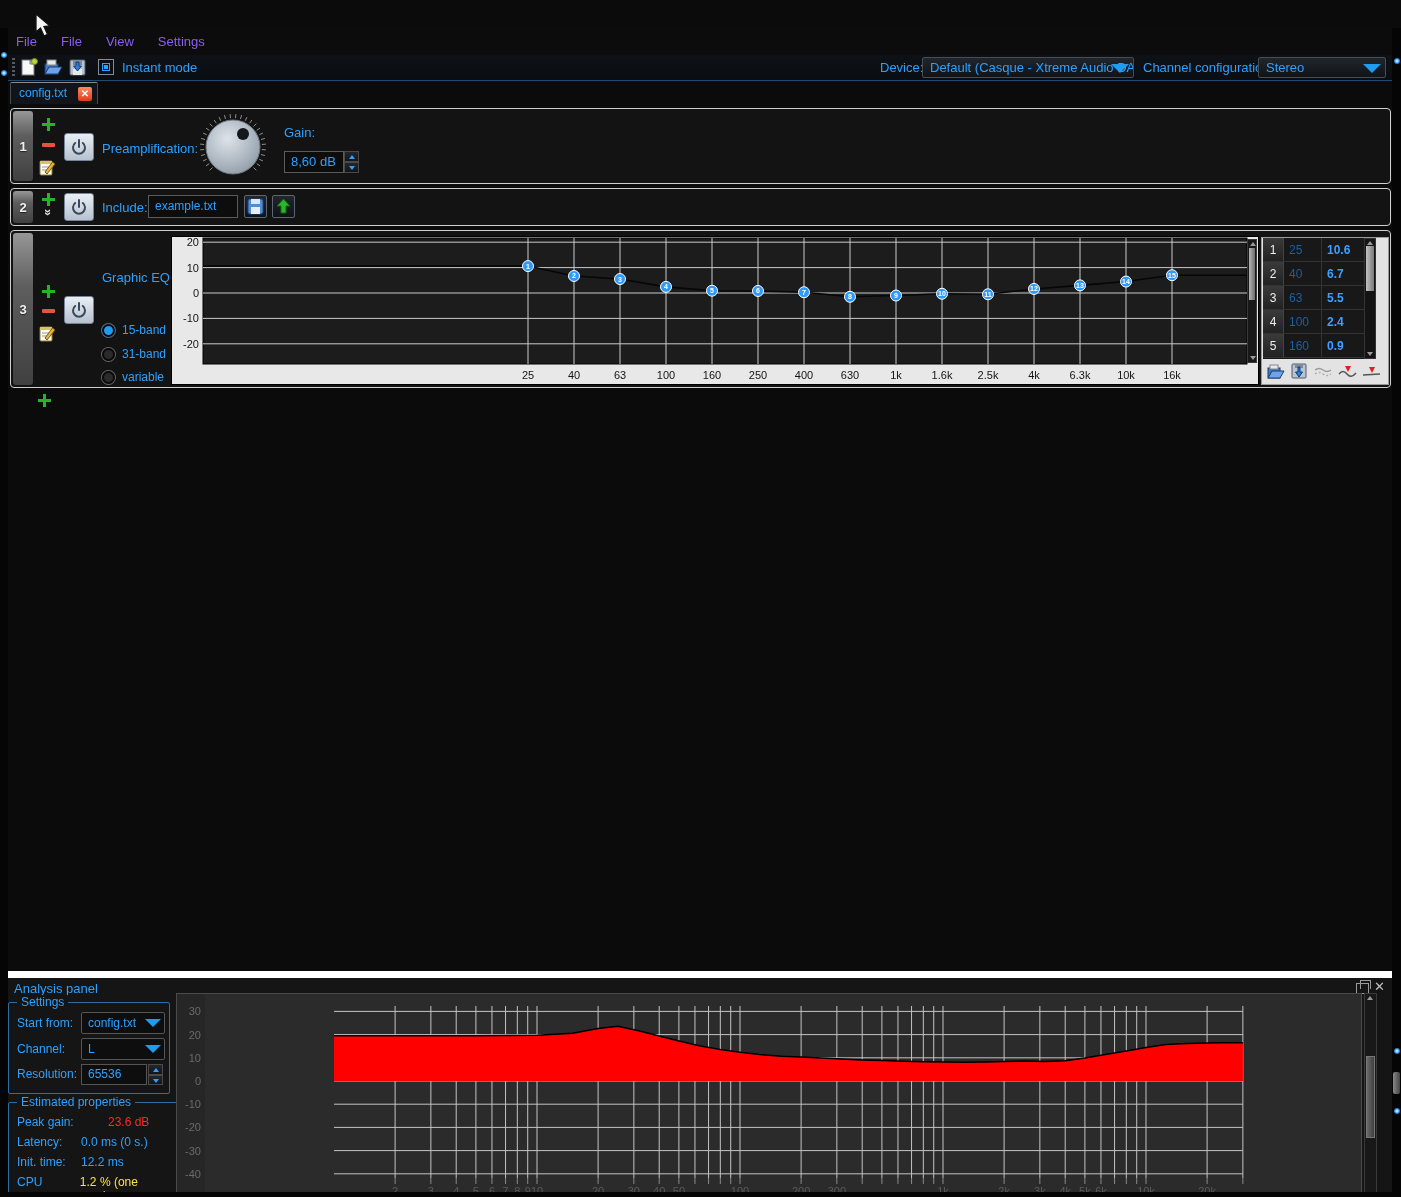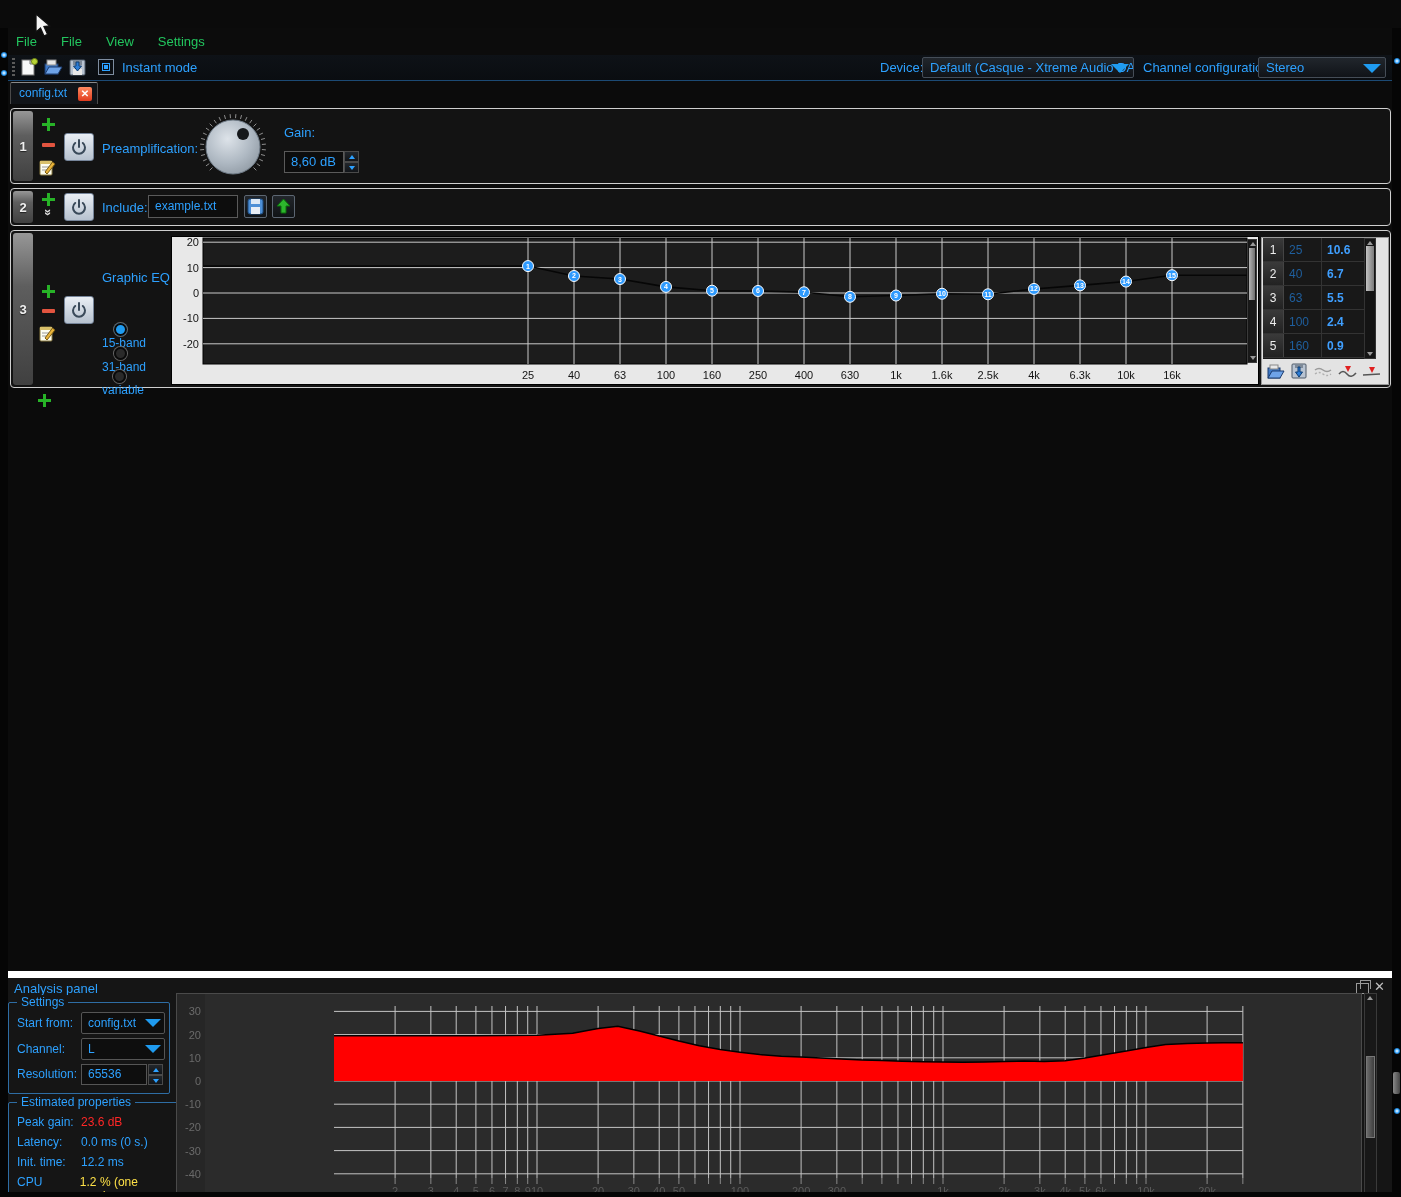--- a/index.html
+++ b/index.html
@@ -13,21 +13,21 @@
   .title-icon { position:absolute; left:29px; top:4px; width:18px; height:19px; }
   .title-box { position:absolute; left:47px; top:4px; height:19px; background:#d8d8d8;
     color:#0c0c0c; font-size:13px; line-height:19px; padding:0 5px; white-space:nowrap; }
   .win-btn1 { position:absolute; left:1255px; top:10px; width:40px; height:17px; background:#151515; border-top:1px solid #262626; border-radius:2px; }
   .win-btn2 { position:absolute; left:1300px; top:10px; width:54px; height:17px; background:#151515; border-top:1px solid #262626; border-radius:2px; }
   .win-bar  { position:absolute; left:1238px; top:29px; width:152px; height:19px; background:#121212; border-radius:9px; }
   .cursor-svg { position:absolute; left:34px; top:13px; width:22px; height:26px; z-index:50; }
 
   .menubar { position:absolute; left:0; top:28px; width:1401px; height:27px; background:#0c0c0c;
     padding-left:16px; display:flex; align-items:center; }
-  .menu-item { color:#22c55e; font-size:13px; margin-right:24px; cursor:default; }
+  .menu-item { color:#8b5cf6; font-size:13px; margin-right:24px; cursor:default; }
 
   .toolbar { position:absolute; left:0; top:55px; width:1401px; height:26px;
     background:linear-gradient(180deg,#0e1217,#0a0d11); border-bottom:1px solid #1c4a74; }
   .tb-handle { position:absolute; left:12px; top:3px; width:3px; height:19px;
     background:repeating-linear-gradient(180deg,#5a5a5a 0 2px,transparent 2px 4px); }
   .tb-btn { position:absolute; top:2px; width:21px; height:21px; }
   .chk-btn { position:absolute; left:98px; top:4px; width:16px; height:16px; background:#0b0e12;
     border:1px solid #7e8da0; display:flex; align-items:center; justify-content:center; }
   .chk-inner { width:8px; height:8px; border:1px solid #2da1ff; background:#0b0e12; display:flex; align-items:center; justify-content:center; }
   .chk-dot { width:4px; height:4px; background:#2da1ff; }
@@ -75,21 +75,21 @@
     position:relative; }
   .spin-b:before { content:""; position:absolute; left:4px; top:3px; width:0; height:0; }
   .spin-up:before { border-left:3px solid transparent; border-right:3px solid transparent; border-bottom:4px solid #2da1ff; }
   .spin-dn:before { border-left:3px solid transparent; border-right:3px solid transparent; border-top:4px solid #2da1ff; }
 
   .inc-field { position:absolute; width:90px; height:23px; background:#0d0d0d; border:1px solid #5a5a5a;
     color:#2da1ff; font-size:12px; line-height:21px; padding-left:6px; }
   .sq-btn { position:absolute; width:23px; height:23px; background:linear-gradient(180deg,#22262b,#101316);
     border:1px solid #5c6672; border-radius:2px; display:flex; align-items:center; justify-content:center; }
 
-  .radio-row { position:absolute; display:flex; align-items:center;flex-direction:column; }
+  .radio-row { position:absolute; display:flex; align-items:flex-end; }
   .radio-dot { width:13px; height:13px; border-radius:50%; background:#2a2a2a;
     box-shadow:inset 0 0 0 2px #0a0a0a, 0 0 0 1px #666; margin-right:7px; }
   .radio-dot.sel { background:#1f9bf0; }
   .radio-label { color:#2da1ff; font-size:12px; }
 
   .eq-panel { position:absolute; left:160px; top:5px; width:1088px; height:149px;
     background:#e8e8e8; border:1px solid #000; }
   .eq-scroll { position:absolute; right:1px; top:2px; width:10px; height:124px; background:#181818; border:1px solid #3a3a3a; }
   .eq-scroll .thumb { position:absolute; left:1px; right:1px; top:8px; height:52px;
     background:linear-gradient(90deg,#b5b5b5,#6e6e6e); }
@@ -539,21 +539,21 @@
       <div class="an-spin" style="left:72px; top:61px; width:66px">65536</div>
       <div class="spin-col" style="left:139px; top:61px; height:21px">
         <div class="spin-b spin-up"></div>
         <div class="spin-b spin-dn"></div>
       </div>
     </div>
 
     <div class="gbox" style="left:8px; top:124px; width:182px; height:92px">
       <div class="gbox-legend">Estimated properties</div>
       <div id="est-rows">
-          <div class="est-row" style="top: 12px;">
+          <div class="est-row" style="top: 12px; gap: 27px;">
             <span class="est-label">Peak gain:</span>
             <span class="est-value alert">23.6 dB</span>
           </div>
           <div class="est-row" style="top: 32px;">
             <span class="est-label">Latency:</span>
             <span class="est-value normal">0.0 ms (0 s.)</span>
           </div>
           <div class="est-row" style="top: 52px;">
             <span class="est-label">Init. time:</span>
             <span class="est-value normal">12.2 ms</span>

